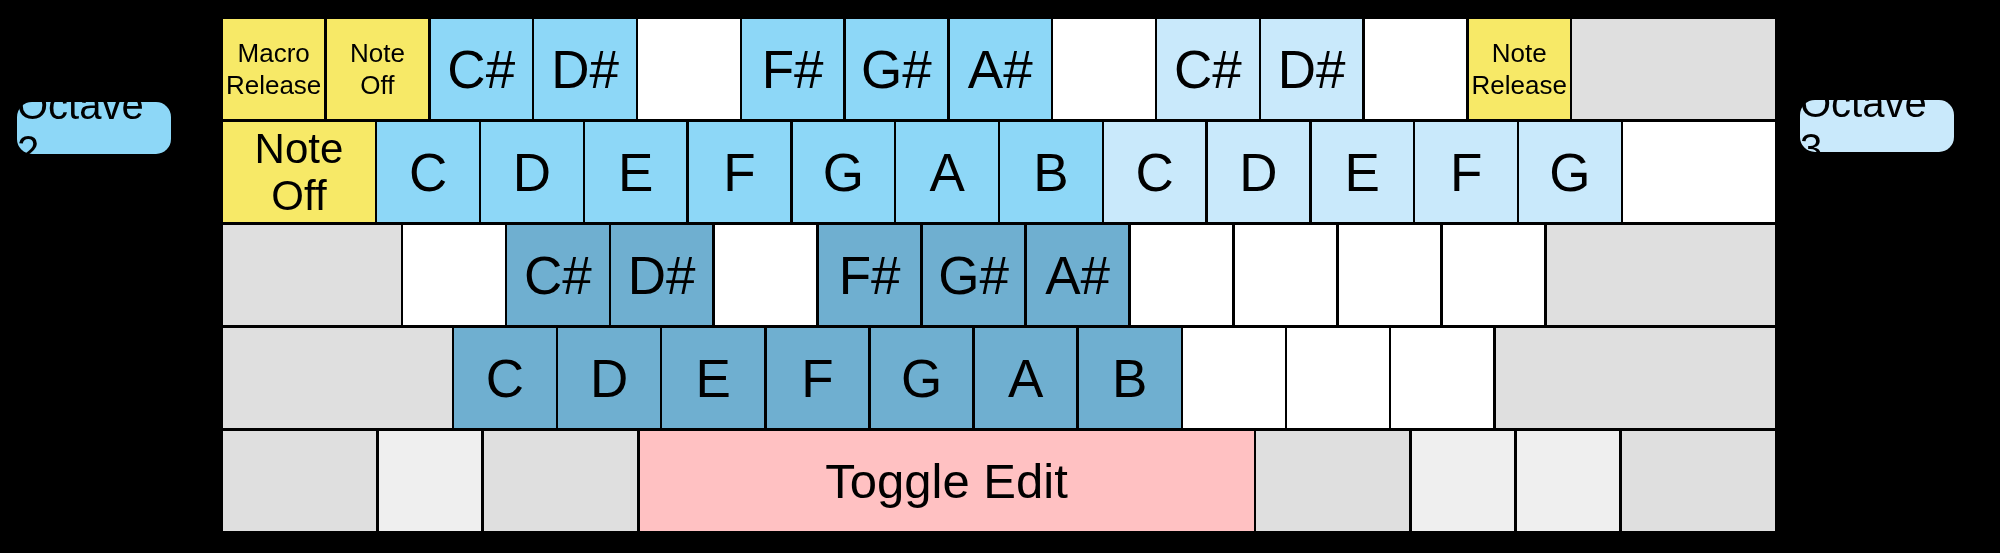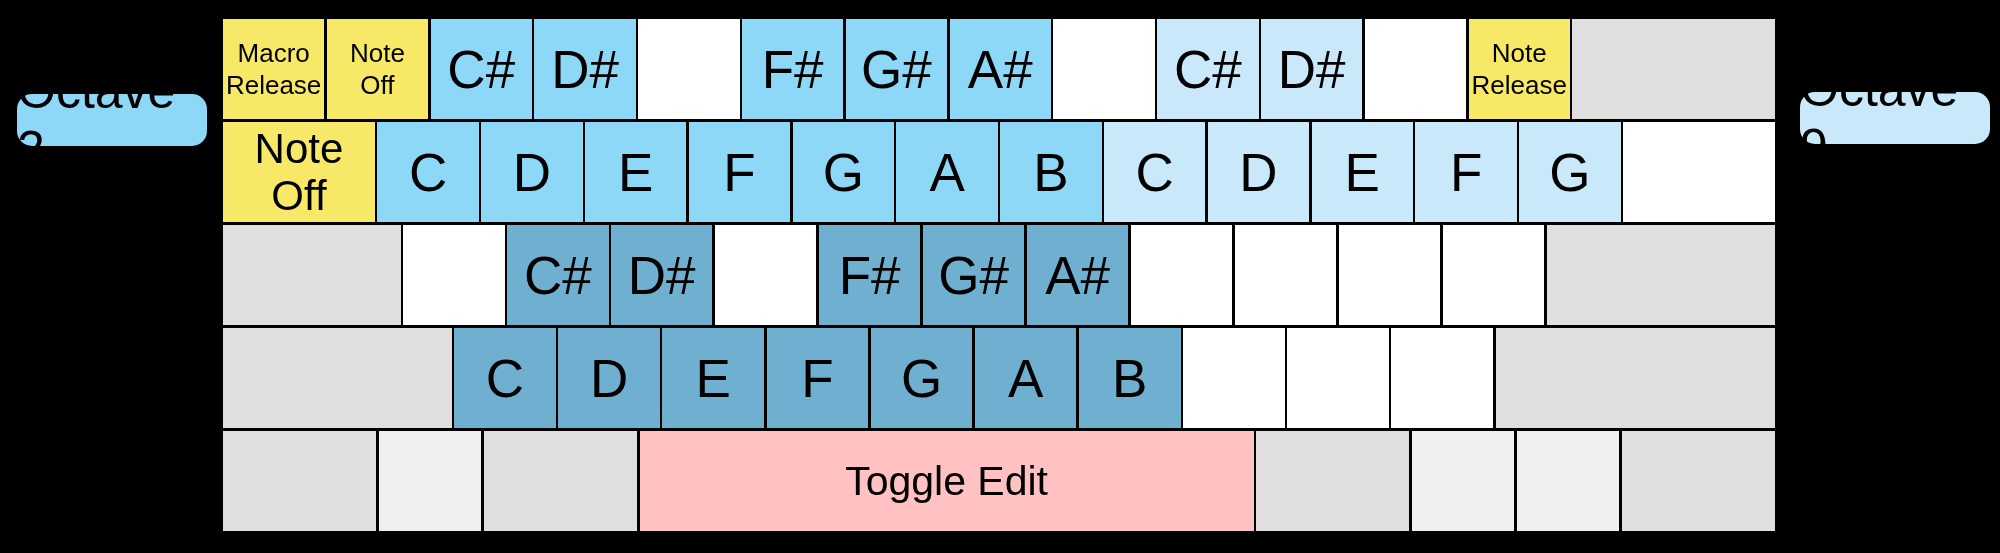--- a/index.html
+++ b/index.html
@@ -30,39 +30,40 @@
   .c-octave2{background:var(--octave2-blue);}
   .c-octave3{background:var(--octave3-blue);}
   .c-gray{background:var(--gray);}
   .c-gray-light{background:var(--gray-light);}
   .c-pink{background:var(--pink);}
   .c-white{background:var(--white);}
   
   .s-note{font-size:53px;}
   .s-small{font-size:26px;line-height:1.25;}
   .s-tab{font-size:42px;line-height:1.12;}
-  .s-space{font-size:41px;}
+  .s-space{font-size:49px;}
   
   .badge{
     position:absolute;
-    width:190px;height:52px;
+    width:154px;height:52px;
     border-radius:15px;
     display:flex;align-items:center;justify-content:center;
-    font-size:50px;
+    font-size:40px;
+    margin-top:8px;
   }
   .b-octave2{left:17px;top:94px;background:var(--octave2-blue);}
   .b-octave1{left:17px;top:302px;background:var(--octave1-blue);}
   .b-octave3{left:1800px;top:92px;background:var(--octave3-blue);}
 </style>
 </head>
 <body>
 
 <div id="stage">
   <div class="badge b-octave2">Octave 2</div>
-  <div class="badge b-octave3">Octave 9</div>
+  <div class="badge b-octave3">Octave 3</div>
 
   <div id="keyboard">
       <div class="krow" style="grid-template-columns: 1fr 1fr 1fr 1fr 1fr 1fr 1fr 1fr 1fr 1fr 1fr 1fr 1fr 2fr;">
         <div class="key c-yellow s-small">Macro
 Release</div>
         <div class="key c-yellow s-small">Note
 Off</div>
         <div class="key c-octave2 s-note">C#</div>
         <div class="key c-octave2 s-note">D#</div>
         <div class="key c-white"></div>

